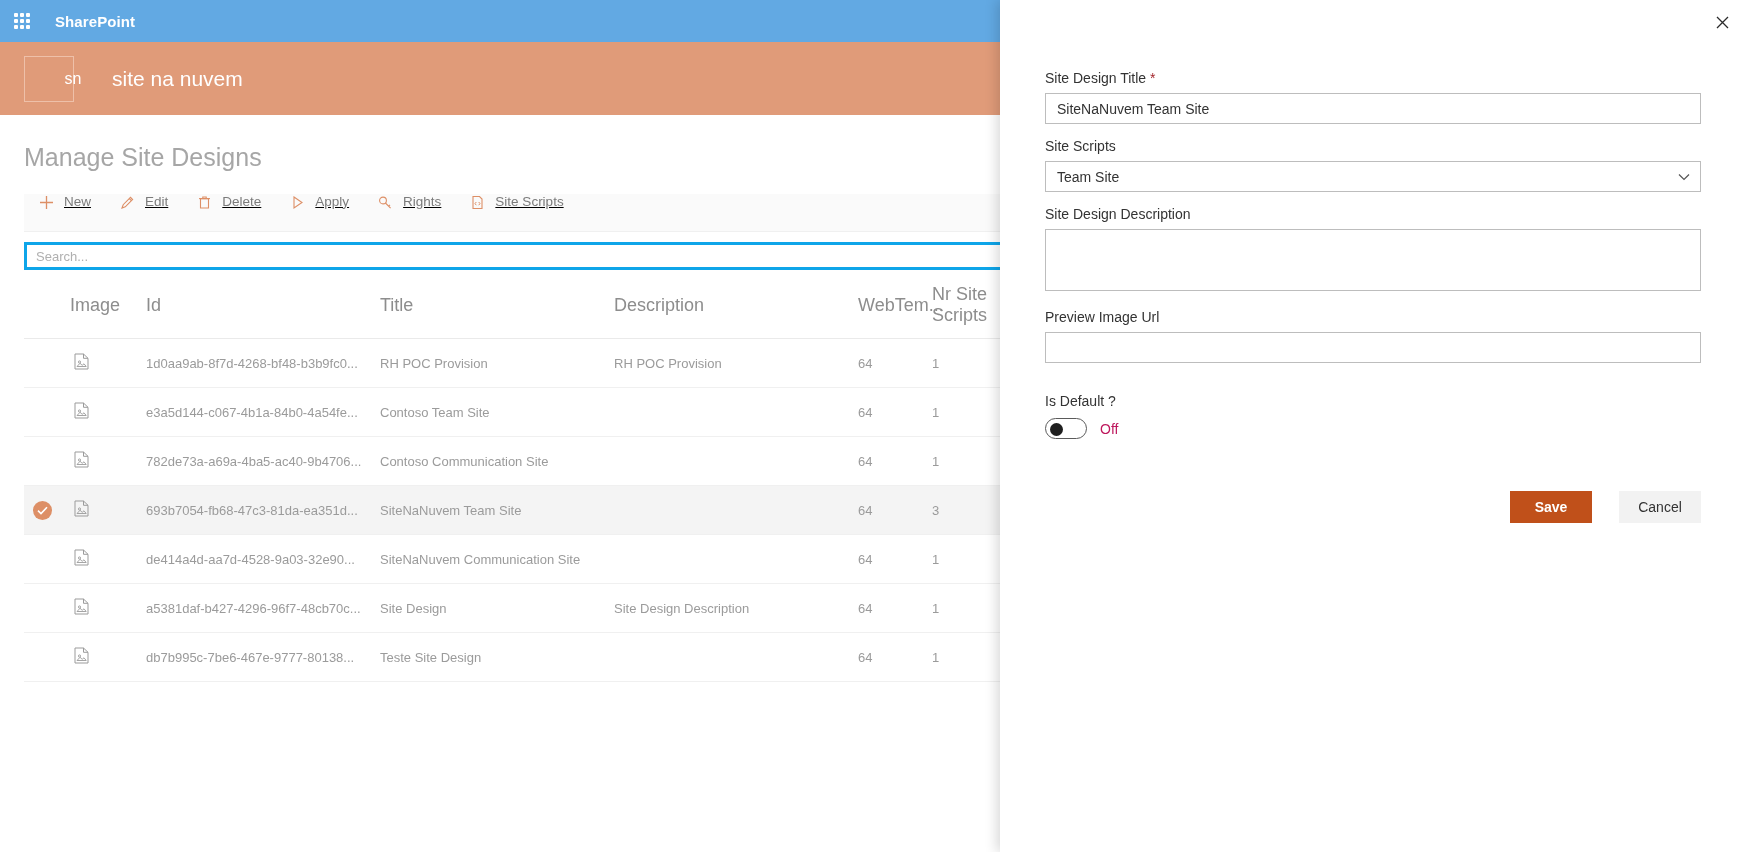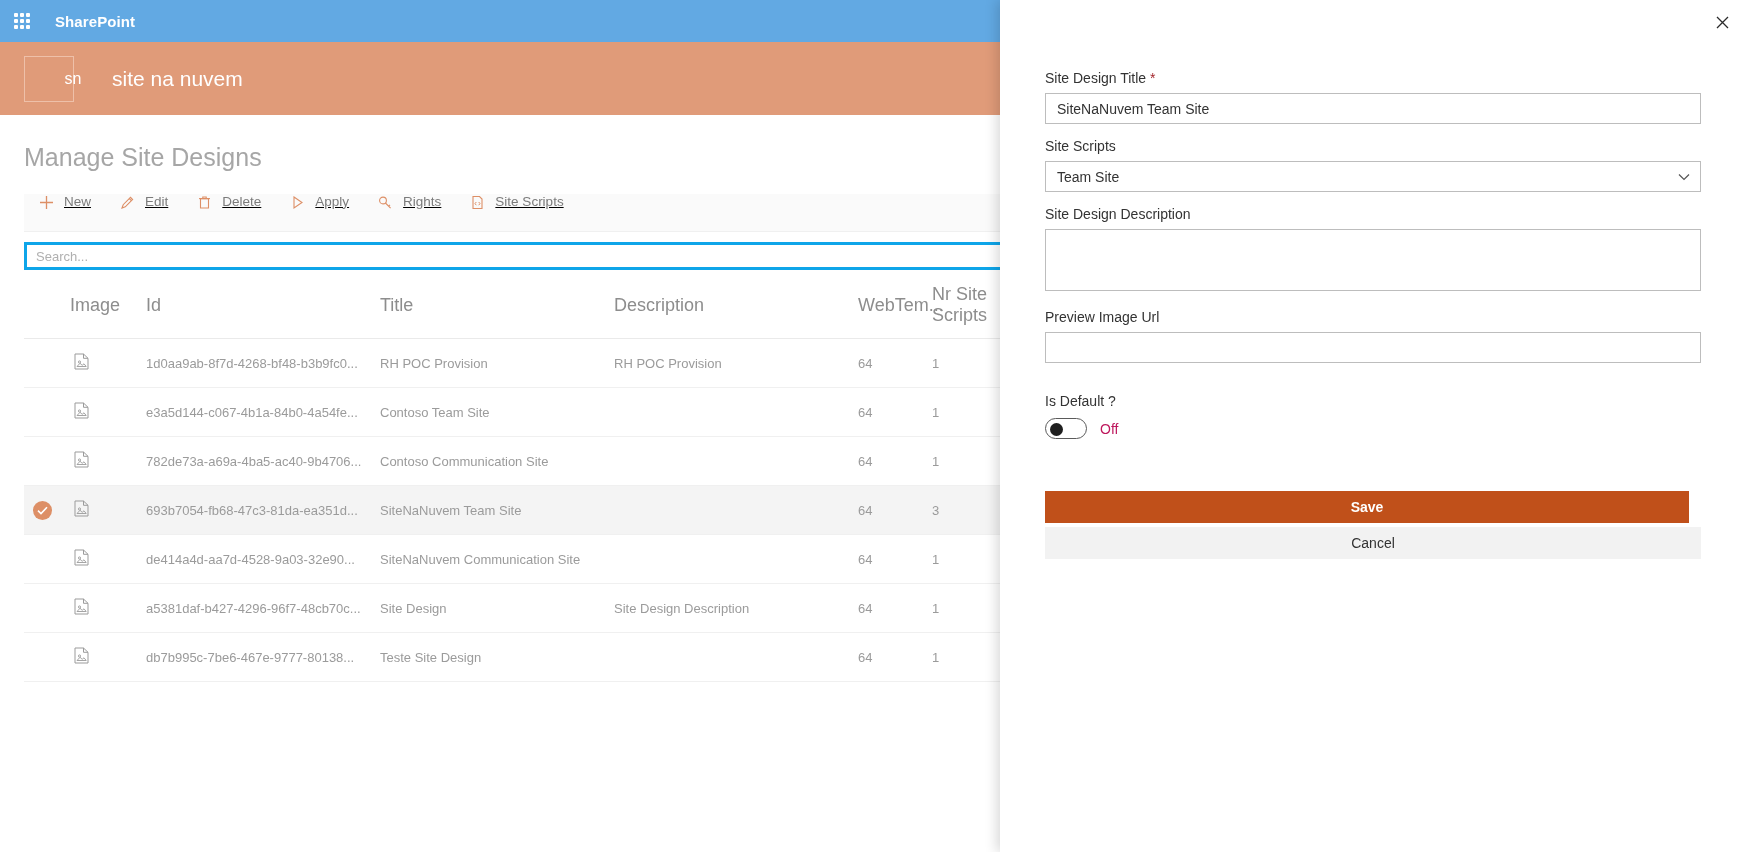--- a/index.html
+++ b/index.html
@@ -297,22 +297,21 @@
   }
   .toggle-text {
     font-size: 14px;
     color: #be185d;
     margin-left: 13px;
   }
   .panel-actions {
     display: flex;
     justify-content: flex-end;
     margin-top: 52px;
-    gap: 4px;
-    flex-direction: column;
+    gap: 15px;
   }
   .btn {
     height: 32px;
     min-width: 82px;
     border: none;
     font-size: 14px;
     font-family: "Liberation Sans", sans-serif;
     cursor: pointer;
     padding: 0 16px;
   }

